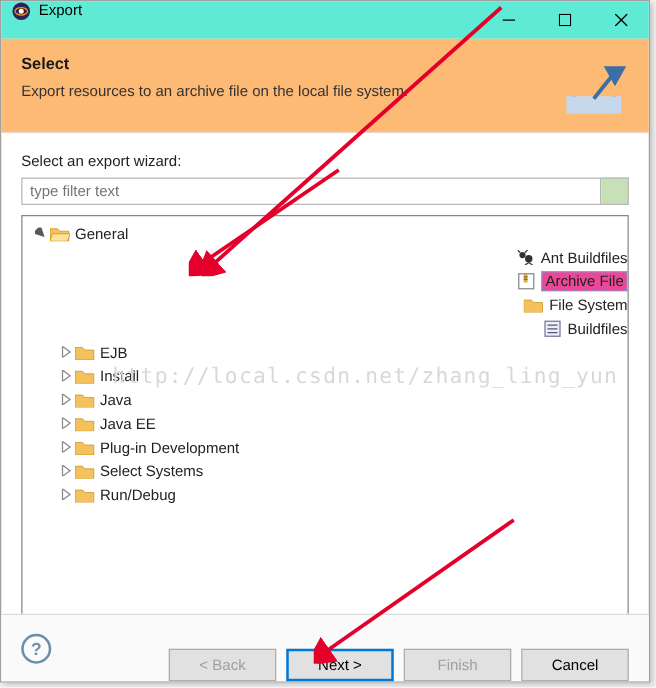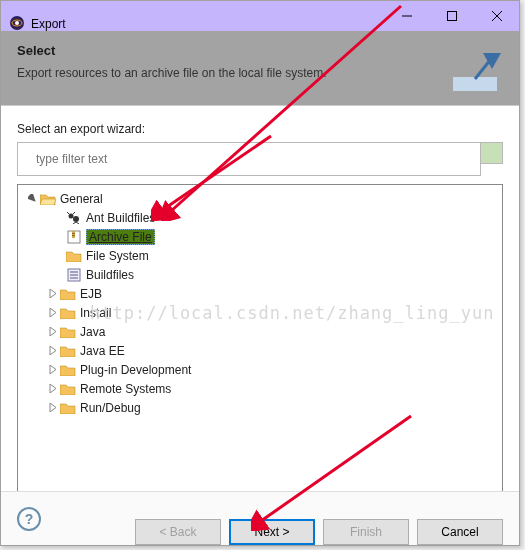--- a/index.html
+++ b/index.html
@@ -1,47 +1,47 @@
 <!DOCTYPE html>
 <html><head>
 <meta charset="utf-8">
 <style>
 * { box-sizing: border-box; margin: 0; padding: 0; font-family: "Segoe UI", Tahoma, sans-serif; font-size: 12px; }
 body { background: #f0f0f0; width: 525px; height: 550px; overflow: hidden; position: relative; }
 
 .window { width: 520px; height: 546px; background: #fff; border: 1px solid #a0a0a0; box-shadow: 2px 2px 4px rgba(0,0,0,0.2); position: relative; }
 
-.titlebar { height: 30px; background: #c4b5fd; display: flex; align-items: flex-end; padding: 0 0 0 8px; }
+.titlebar { height: 30px; background: #5eead4; display: flex; align-items: flex-start; padding: 0 0 0 8px; }
 .titlebar .app-icon { width: 16px; height: 16px; margin-right: 6px; }
 .titlebar .title { flex: 1; font-size: 12px; color: #000; }
 .titlebar .win-btn { width: 45px; height: 30px; display: flex; align-items: center; justify-content: center; color: #333; cursor: default; }
 
-.banner { background: #a3a3a3; padding: 12px 16px 14px 16px; display: flex; align-items: flex-start; border-bottom: 1px solid #ccc; position: relative; }
+.banner { background: #fdba74; padding: 12px 16px 14px 16px; display: flex; align-items: flex-start; border-bottom: 1px solid #ccc; position: relative; }
 .banner .texts { flex: 1; }
 .banner h1 { font-size: 13px; font-weight: bold; color: #1a1a1a; margin-bottom: 8px; }
 .banner p { font-size: 12px; color: #333; }
 .banner .export-icon { width: 50px; height: 42px; margin-left: 10px; margin-top: 6px; }
 
 .content { padding: 16px 16px 0 16px; }
 .label { font-size: 12px; color: #222; margin-bottom: 6px; display: block; }
 
 .filter-row { display: flex; margin-bottom: 8px; }
-.filter-input { flex: 1; height: 34px; border: 1px solid #b8b8b8; padding: 2px 18px; font-size: 12px; color: #888; background: #fff; }
+.filter-input { flex: 1; height: 22px; border: 1px solid #b8b8b8; padding: 2px 6px; font-size: 12px; color: #888; background: #fff; }
 .filter-suffix { width: 22px; height: 22px; background: #c7e0b8; border: 1px solid #b8b8b8; border-left: none; }
 
 .tree-container { border: 1px solid #888; height: 352px; overflow-y: scroll; background: #fff; position: relative; }
 .tree { padding: 4px 0; }
 .tree-item { display: flex; align-items: center; height: 19px; padding-left: 4px; white-space: nowrap; cursor: default; }
-.tree-item.selected .label-text { background: #4d7c0f; border: 1px dotted #7aa7d8; padding: 0 2px; text-decoration: underline; }
+.tree-item.selected .label-text { background: #ec4899; border: 1px dotted #7aa7d8; padding: 0 2px; }
 .tree-item .expander { width: 12px; height: 12px; display: inline-flex; align-items: center; justify-content: center; margin-right: 2px; color: #666; }
 .tree-item .node-icon { width: 16px; height: 16px; margin-right: 4px; display: inline-flex; align-items: center; justify-content: center; }
 .tree-item .label-text { font-size: 12px; color: #222; }
 .indent-1 { padding-left: 8px; }
 .indent-2 { padding-left: 28px; }
-.indent-3 { padding-left: 48px; }
+.indent-3 { padding-left: 48px; justify-content: flex-end; }
 
 .watermark { position: absolute; top: 118px; left: 72px; color: #d8d8d8; font-size: 17px; font-family: monospace; pointer-events: none; letter-spacing: 1px; }
 
 .button-bar { position: absolute; bottom: 0; left: 0; right: 0; height: 54px; border-top: 1px solid #ddd; display: flex; align-items: center; padding: 0 16px; gap: 8px; background: #fafafa; }
 .help-btn { width: 24px; height: 24px; border: 2px solid #6a8fab; border-radius: 50%; display: flex; align-items: center; justify-content: center; color: #6a8fab; font-weight: bold; font-size: 14px; margin-right: auto; cursor: pointer; }
 .btn { width: 86px; height: 26px; border: 1px solid #adadad; background: #e1e1e1; font-size: 12px; cursor: default; margin-top: 26px; }
 .btn.disabled { color: #a0a0a0; }
 .btn.default { border: 2px solid #0078d7; background: #e1e1e1; color: #000; }
 
 .arrow { position: absolute; pointer-events: none; }
@@ -229,21 +229,21 @@
           <span class="expander">
               <svg width="9" height="9">
                 <path d="M2 0 L8 4.5 L2 9 Z" fill="none" stroke="#888" stroke-width="1"></path>
               </svg>
             </span>
           <span class="node-icon">
               <svg width="16" height="12">
                 <path d="M0 2 L6 2 L8 4 L15 4 L15 12 L0 12 Z" fill="#f4c15d" stroke="#b8860b" stroke-width="0.5"></path>
               </svg>
             </span>
-          <span class="label-text">Remote Systems</span>
+          <span class="label-text">Select Systems</span>
         </div>
         <div class="tree-item indent-2">
           <span class="expander">
               <svg width="9" height="9">
                 <path d="M2 0 L8 4.5 L2 9 Z" fill="none" stroke="#888" stroke-width="1"></path>
               </svg>
             </span>
           <span class="node-icon">
               <svg width="16" height="12">
                 <path d="M0 2 L6 2 L8 4 L15 4 L15 12 L0 12 Z" fill="#f4c15d" stroke="#b8860b" stroke-width="0.5"></path>

